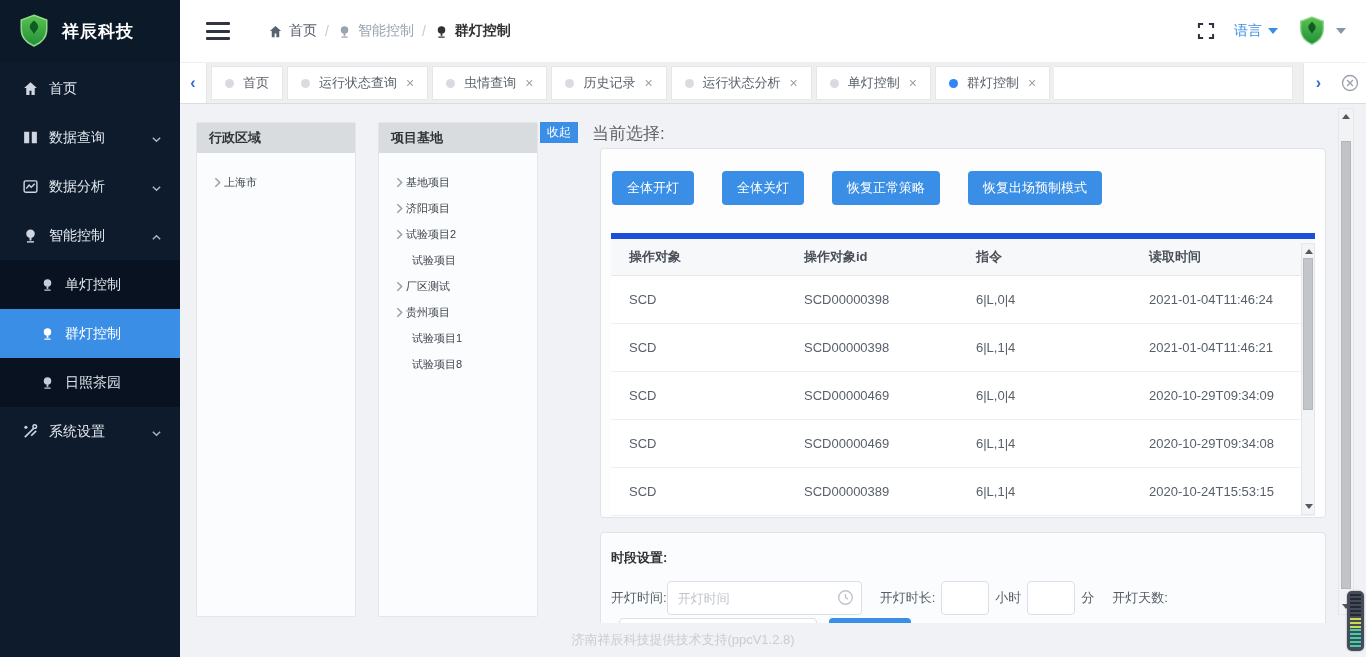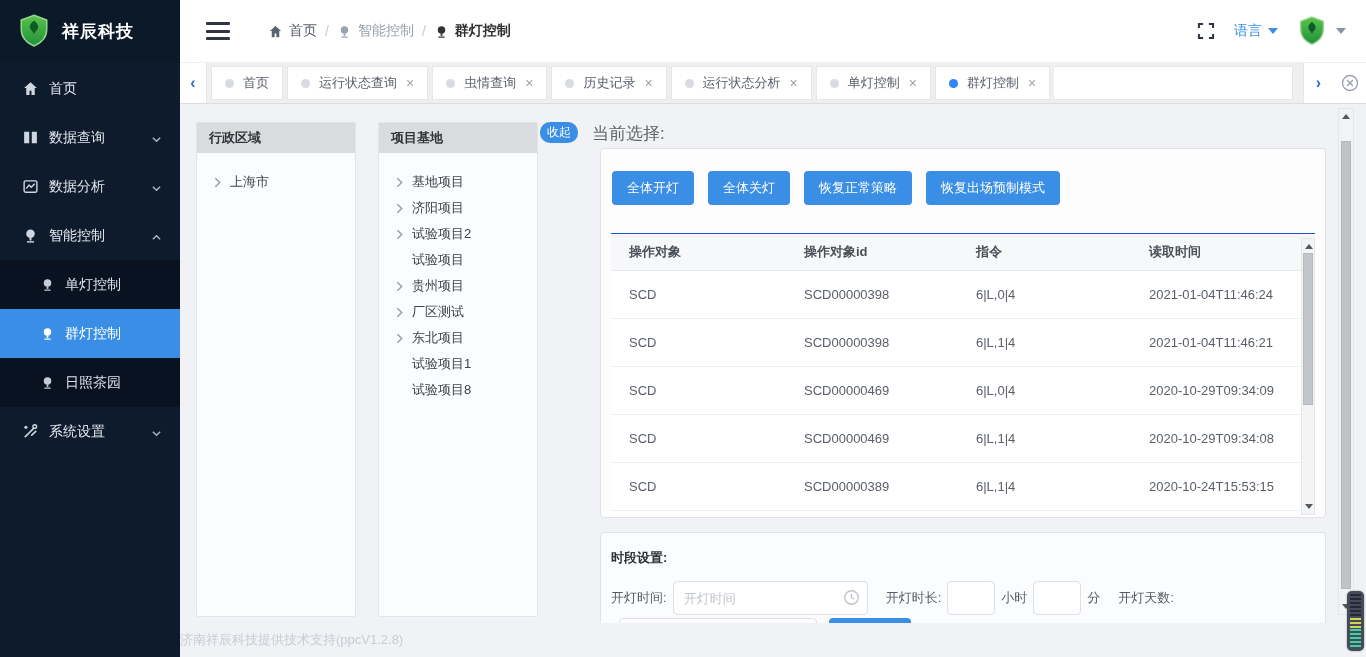--- a/index.html
+++ b/index.html
@@ -62,64 +62,64 @@
   .tab-closeall svg { width:20px; height:20px; color:#9aa1ad; }
 
   
   .content { position:relative; flex:1; background:#f0f2f5; overflow:hidden; }
 
   .panel { position:absolute; top:18px; width:160px; height:495px; background:#fbfcfd; border:1px solid #e2e5ea; border-radius:2px; }
   .panel-region { left:16px; }
   .panel-project { left:198px; }
   .panel-header { height:30px; background:#d9dcdf; display:flex; align-items:center; padding-left:12px; font-size:13px; font-weight:bold; color:#2f3438; }
   .tree { padding-top:16px; }
-  .tree-item { height:26px; display:flex; align-items:center; padding-left:14px; gap:6px; font-size:13px; color:#3c424a; cursor:pointer; }
+  .tree-item { height:26px; display:flex; align-items:center; padding-left:14px; font-size:11px; color:#3c424a; cursor:pointer; }
   .tree-item .tw { width:13px; height:13px; color:#99a0a8; flex:0 0 auto; }
   .tree-item.noarrow { padding-left:33px; }
 
-  .collapse-btn { position:absolute; left:360px; top:18px; width:38px; height:21px; background:#3a8ee6; color:#ffffff; font-size:12px; display:flex; align-items:center; justify-content:center; border-radius:10px; cursor:pointer; }
+  .collapse-btn { position:absolute; left:360px; top:18px; width:38px; height:21px; background:#3a8ee6; color:#ffffff; font-size:12px; display:flex; align-items:center; justify-content:center; border-radius:0; cursor:pointer; }
 
   .right-area { position:absolute; left:412px; top:18px; width:736px; }
   .current-label { font-size:17px; color:#606266; height:18px; }
 
   .control-card { margin-top:8px; margin-left:8px; width:726px; height:370px; background:#fdfdfe; border:1px solid #dfe3e8; border-radius:4px; }
-  .btn-row { display:flex; gap:14px; padding:22px 0 0 11px; }
+  .btn-row { display:flex; gap:28px; padding:22px 0 0 11px; }
   .blue-btn { height:34px; padding:0 15px; background:#3a8ee6; color:#ffffff; font-size:13px; border:none; border-radius:4px; display:flex; align-items:center; cursor:pointer; font-family:inherit; }
 
-  .table-wrap { position:relative; margin:28px 10px 0 10px; height:284px; overflow:hidden; background:#ffffff; border-top:1px solid #1d4ed8; }
+  .table-wrap { position:relative; margin:28px 10px 0 10px; height:284px; overflow:hidden; background:#ffffff; border-top:6px solid #1d4ed8; }
   table.ops { width:100%; border-collapse:collapse; table-layout:fixed; }
   table.ops col.c1 { width:193px; } table.ops col.c2 { width:172px; } table.ops col.c3 { width:173px; }
   table.ops th { height:36px; background:#f7f8fa; font-size:13px; color:#4a5058; font-weight:bold; text-align:left; padding-left:0; border-bottom:1px solid #e4e7ed; }
   table.ops td { height:48px; font-size:13px; color:#585f68; border-bottom:1px solid #ecf0f3; }
   table.ops th:first-child, table.ops td:first-child { padding-left:18px; }
 
   .inner-sb { position:absolute; right:0; top:4px; bottom:2px; width:14px; background:#f3f4f5; border:1px solid #e6e6e6; }
   .sb-arrow-up, .sb-arrow-down { position:absolute; left:3px; width:0; height:0; border-left:4px solid transparent; border-right:4px solid transparent; }
   .sb-arrow-up { top:5px; border-bottom:5px solid #55585c; }
   .sb-arrow-down { bottom:5px; border-top:5px solid #55585c; }
   .inner-sb .sb-thumb { position:absolute; left:1px; top:14px; width:10px; height:152px; background:#c2c5c9; border:1px solid #b5b8bc; }
 
   .schedule-card { margin-top:14px; margin-left:8px; width:726px; height:170px; background:#fbfcfd; border:1px solid #dfe3e8; border-radius:4px; padding:16px 0 0 10px; }
   .sched-title { font-size:13px; font-weight:bold; color:#303133; }
   .sched-row { display:flex; align-items:center; margin-top:14px; font-size:13px; color:#565d66; }
-  .time-input-wrap { position:relative; margin-left:6px; }
+  .time-input-wrap { position:relative; }
   .time-input { width:195px; height:34px; border:1px solid #dcdfe6; border-radius:4px; padding:0 30px 0 10px; font-size:13px; color:#303133; font-family:inherit; background:#ffffff; }
   .time-input::placeholder { color:#c0c4cc; }
   .clock-ico { position:absolute; right:8px; top:8px; width:17px; height:17px; color:#c0c4cc; }
   .clock-ico svg { width:100%; height:100%; }
   .small-input { width:48px; height:34px; border:1px solid #dcdfe6; border-radius:4px; margin:0 6px; padding:0 6px; font-size:13px; font-family:inherit; background:#ffffff; }
   .lbl-gap { margin-left:18px; }
   .sched-row2 { display:flex; align-items:flex-start; margin-top:3px; margin-left:8px; gap:12px; }
   .row2-input { width:198px; height:34px; border:1px solid #dcdfe6; border-radius:4px; background:#ffffff; }
   .row2-btn { width:82px; height:34px; background:#3a8ee6; border:none; border-radius:4px; cursor:pointer; }
 
   .page-sb { position:absolute; right:12px; top:4px; bottom:8px; width:16px; background:#f2f3f4; border:1px solid #e7e7e7; }
   .page-sb .sb-thumb { position:absolute; left:2px; top:32px; width:10px; height:448px; background:#c0c3c7; border:1px solid #b2b5b9; }
 
-  .footer { height:34px; display:flex; align-items:center; background:#f0f2f5; }
+  .footer { height:34px; display:flex; align-items:center; justify-content:center; background:#f0f2f5; }
   .footer-text { font-size:13px; color:#c8ccd3; margin-right:180px; }
 
   
   .indicator-widget { position:absolute; right:2px; bottom:6px; width:17px; height:60px; background:#454b59; border-radius:5px; padding:3px 3px; z-index:20; box-shadow:0 0 2px rgba(0,0,0,.4); }
   .indicator-widget .w-top { height:45%; background:repeating-linear-gradient(to bottom,#242935 0 2px,#454b59 2px 4px); }
   .indicator-widget .w-mid { height:20%; background:repeating-linear-gradient(to bottom,#ccd84e 0 2px,#454b59 2px 4px); }
   .indicator-widget .w-bot { height:35%; background:repeating-linear-gradient(to bottom,#3fd0a6 0 2px,#454b59 2px 4px); }
 </style>
 </head>
 <body>
@@ -396,33 +396,27 @@
               </svg>
             <span>试验项目2</span>
           </div>
           <div class="tree-item noarrow">
             <span>试验项目</span>
           </div>
           <div class="tree-item">
             <svg class="tw" viewBox="0 0 12 12">
                 <path d="M4 2l4 4-4 4" fill="none" stroke="currentColor" stroke-width="1.4"></path>
               </svg>
-            <span>贵州项目</span>
+            <span>厂区测试</span>
           </div>
           <div class="tree-item">
             <svg class="tw" viewBox="0 0 12 12">
                 <path d="M4 2l4 4-4 4" fill="none" stroke="currentColor" stroke-width="1.4"></path>
               </svg>
-            <span>厂区测试</span>
-          </div>
-          <div class="tree-item">
-            <svg class="tw" viewBox="0 0 12 12">
-                <path d="M4 2l4 4-4 4" fill="none" stroke="currentColor" stroke-width="1.4"></path>
-              </svg>
-            <span>东北项目</span>
+            <span>贵州项目</span>
           </div>
           <div class="tree-item noarrow">
             <span>试验项目1</span>
           </div>
           <div class="tree-item noarrow">
             <span>试验项目8</span>
           </div>
         </div>
       </div>
 

